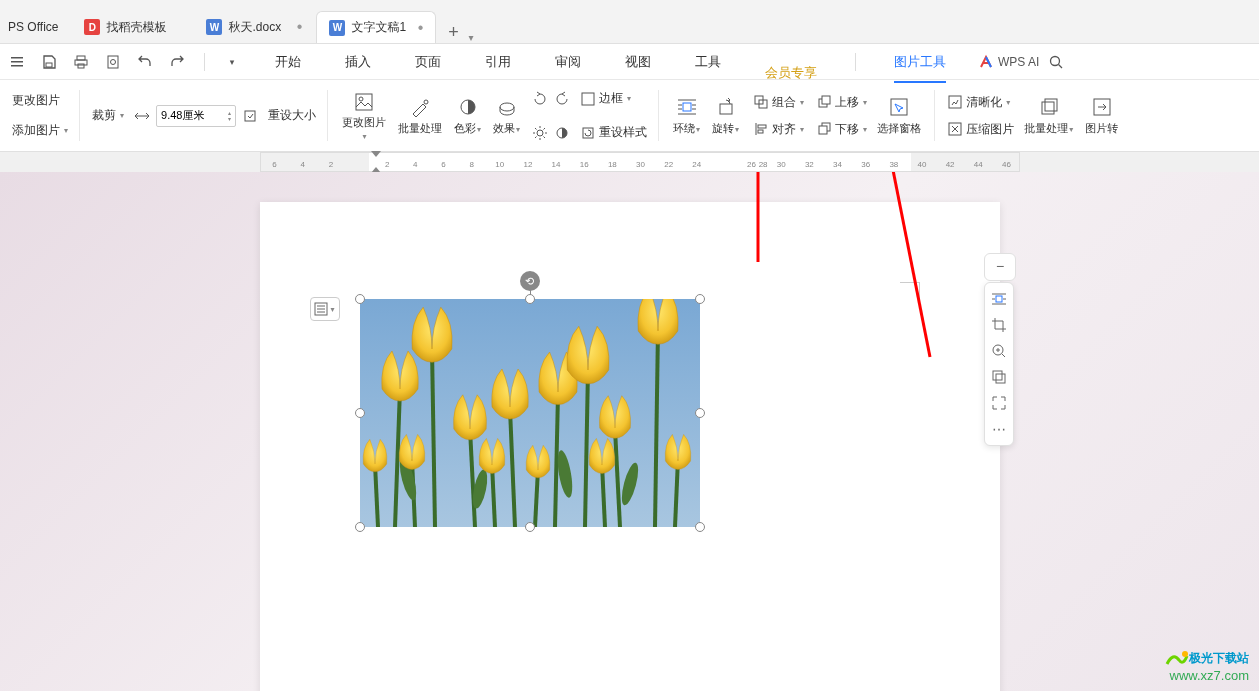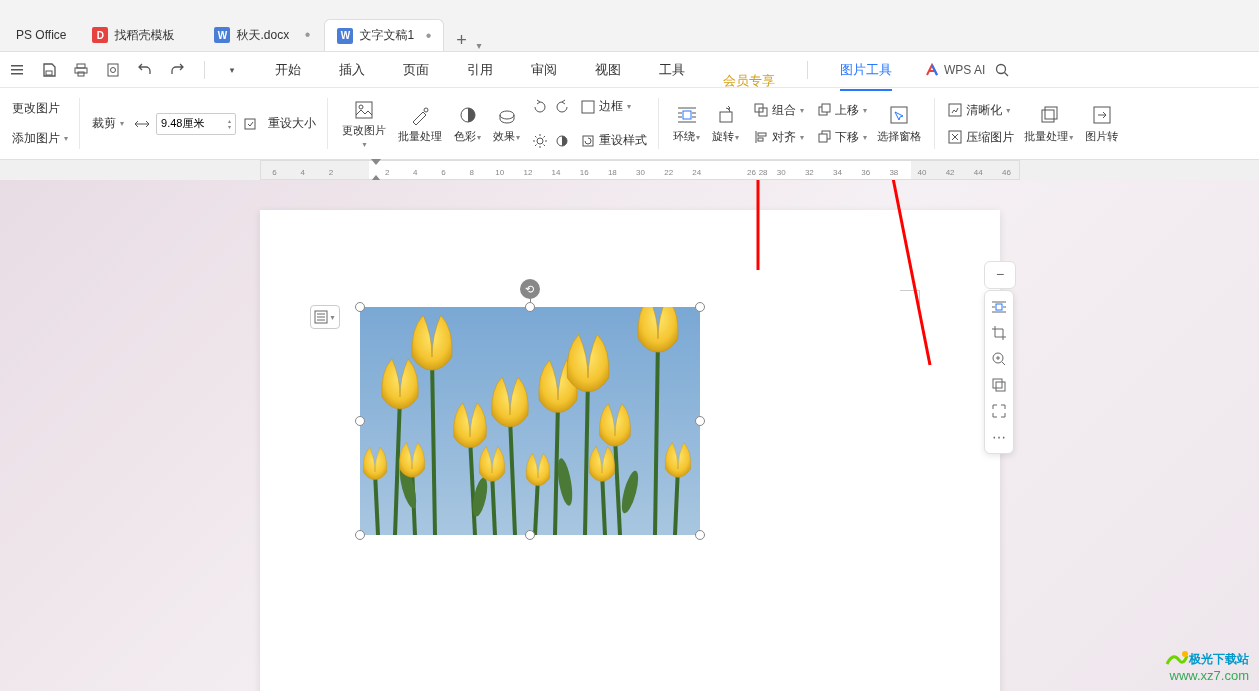--- a/index.html
+++ b/index.html
@@ -1,35 +1,35 @@
 <!DOCTYPE html>
 <html><head>
 <meta charset="utf-8">
 <style>
 * { margin: 0; padding: 0; box-sizing: border-box; font-family: "Microsoft YaHei", Arial, sans-serif; }
 body { background: #fff; width: 1259px; height: 691px; overflow: hidden; position: relative; }
 
 
-.tab-bar { height: 52px; background: #f3f3f3; display: flex; align-items: flex-end; padding-left: 8px; border-bottom: 1px solid #e0e0e0; }
+.tab-bar { height: 44px; background: #f3f3f3; display: flex; align-items: flex-end; padding-left: 0; border-bottom: 1px solid #e0e0e0; }
 .tab { height: 32px; display: flex; align-items: center; padding: 0 12px; font-size: 12px; color: #333; cursor: pointer; border-radius: 6px 6px 0 0; margin-right: 2px; min-width: 120px; position: relative; }
 .tab.active { background: #fff; }
 .tab.first { min-width: 70px; padding-left: 8px; }
 .tab-icon { width: 16px; height: 16px; margin-right: 6px; display: inline-flex; align-items: center; justify-content: center; font-size: 10px; border-radius: 2px; }
 .tab-icon.red { background: #e64340; color: #fff; font-weight: bold; }
 .tab-icon.blue { background: #4a7ed6; color: #fff; font-weight: bold; }
 .tab-dot { margin-left: auto; color: #999; font-size: 16px; line-height: 8px; }
 .tab-new { width: 30px; display: flex; align-items: center; justify-content: center; color: #666; font-size: 18px; }
 .tab-new-drop { width: 20px; color: #888; font-size: 10px; }
 
 
 .menu-bar { height: 36px; background: #fff; display: flex; align-items: center; padding: 0 8px; border-bottom: 1px solid #e8e8e8; }
 .qat { display: flex; align-items: center; gap: 14px; margin-right: 20px; }
 .qat-icon { width: 18px; height: 18px; color: #555; cursor: pointer; display: flex; align-items: center; justify-content: center; }
 .qat-sep { width: 1px; height: 18px; background: #ddd; margin: 0 4px; }
-.menu-items { display: flex; align-items: center; gap: 10px; }
+.menu-items { display: flex; align-items: center; gap: 16px; }
 .menu-item { padding: 4px 14px; font-size: 13px; color: #333; cursor: pointer; border-radius: 4px; }
 .menu-item.active { color: #2877ff; font-weight: 500; position: relative; }
 .menu-item.active::after { content: ''; position: absolute; bottom: -8px; left: 14px; right: 14px; height: 2px; background: #2877ff; }
 .menu-item.vip { color: #d4a017; margin-top: 22px; }
 .menu-sep { width: 1px; height: 18px; background: #ddd; margin: 0 8px; }
 .menu-right { margin-left: 18px; display: flex; gap: 8px; }
 .wps-ai { display: flex; align-items: center; gap: 4px; font-size: 12px; color: #555; }
 .ai-icon { width: 16px; height: 16px; }
 
 
@@ -77,21 +77,21 @@
 .float-toolbar { position: absolute; top: 110px; right: 245px; width: 30px; background: #fff; border: 1px solid #e0e0e0; border-radius: 6px; box-shadow: 0 2px 6px rgba(0,0,0,0.1); display: flex; flex-direction: column; align-items: center; padding: 4px 0; gap: 2px; }
 .float-toolbar::before { content:''; position: absolute; top: -30px; width: 30px; height: 26px; background: #fff; border: 1px solid #e0e0e0; border-radius: 6px; left: -1px;}
 .float-zoom-out { position: absolute; top: -30px; width: 30px; height:26px; display:flex; align-items:center; justify-content:center; color:#666; font-size:14px; left:0;}
 .float-btn { width: 24px; height: 24px; display: flex; align-items: center; justify-content: center; color: #666; cursor: pointer; border-radius: 3px; font-size: 14px;}
 
 
 .arrow { position: absolute; pointer-events: none; }
 
 
 .watermark { position: absolute; bottom: 8px; right: 10px; text-align: right; font-size: 12px; }
-.watermark .line1 { color: #0099cc; font-weight: bold; display: flex; align-items: center; justify-content: flex-end; gap: 0; margin-top: 12px;}
+.watermark .line1 { color: #0099cc; font-weight: bold; display: flex; align-items: flex-start; justify-content: flex-end; gap: 0; margin-top: 12px;}
 .watermark .line2 { color: #33aa55; font-size: 13px; }
 .wm-logo { width: 24px; height: 18px; }
 </style>
 </head>
 <body>
 
 <div class="tab-bar">
   <div class="tab first">
       <span>PS Office</span>
     </div>

